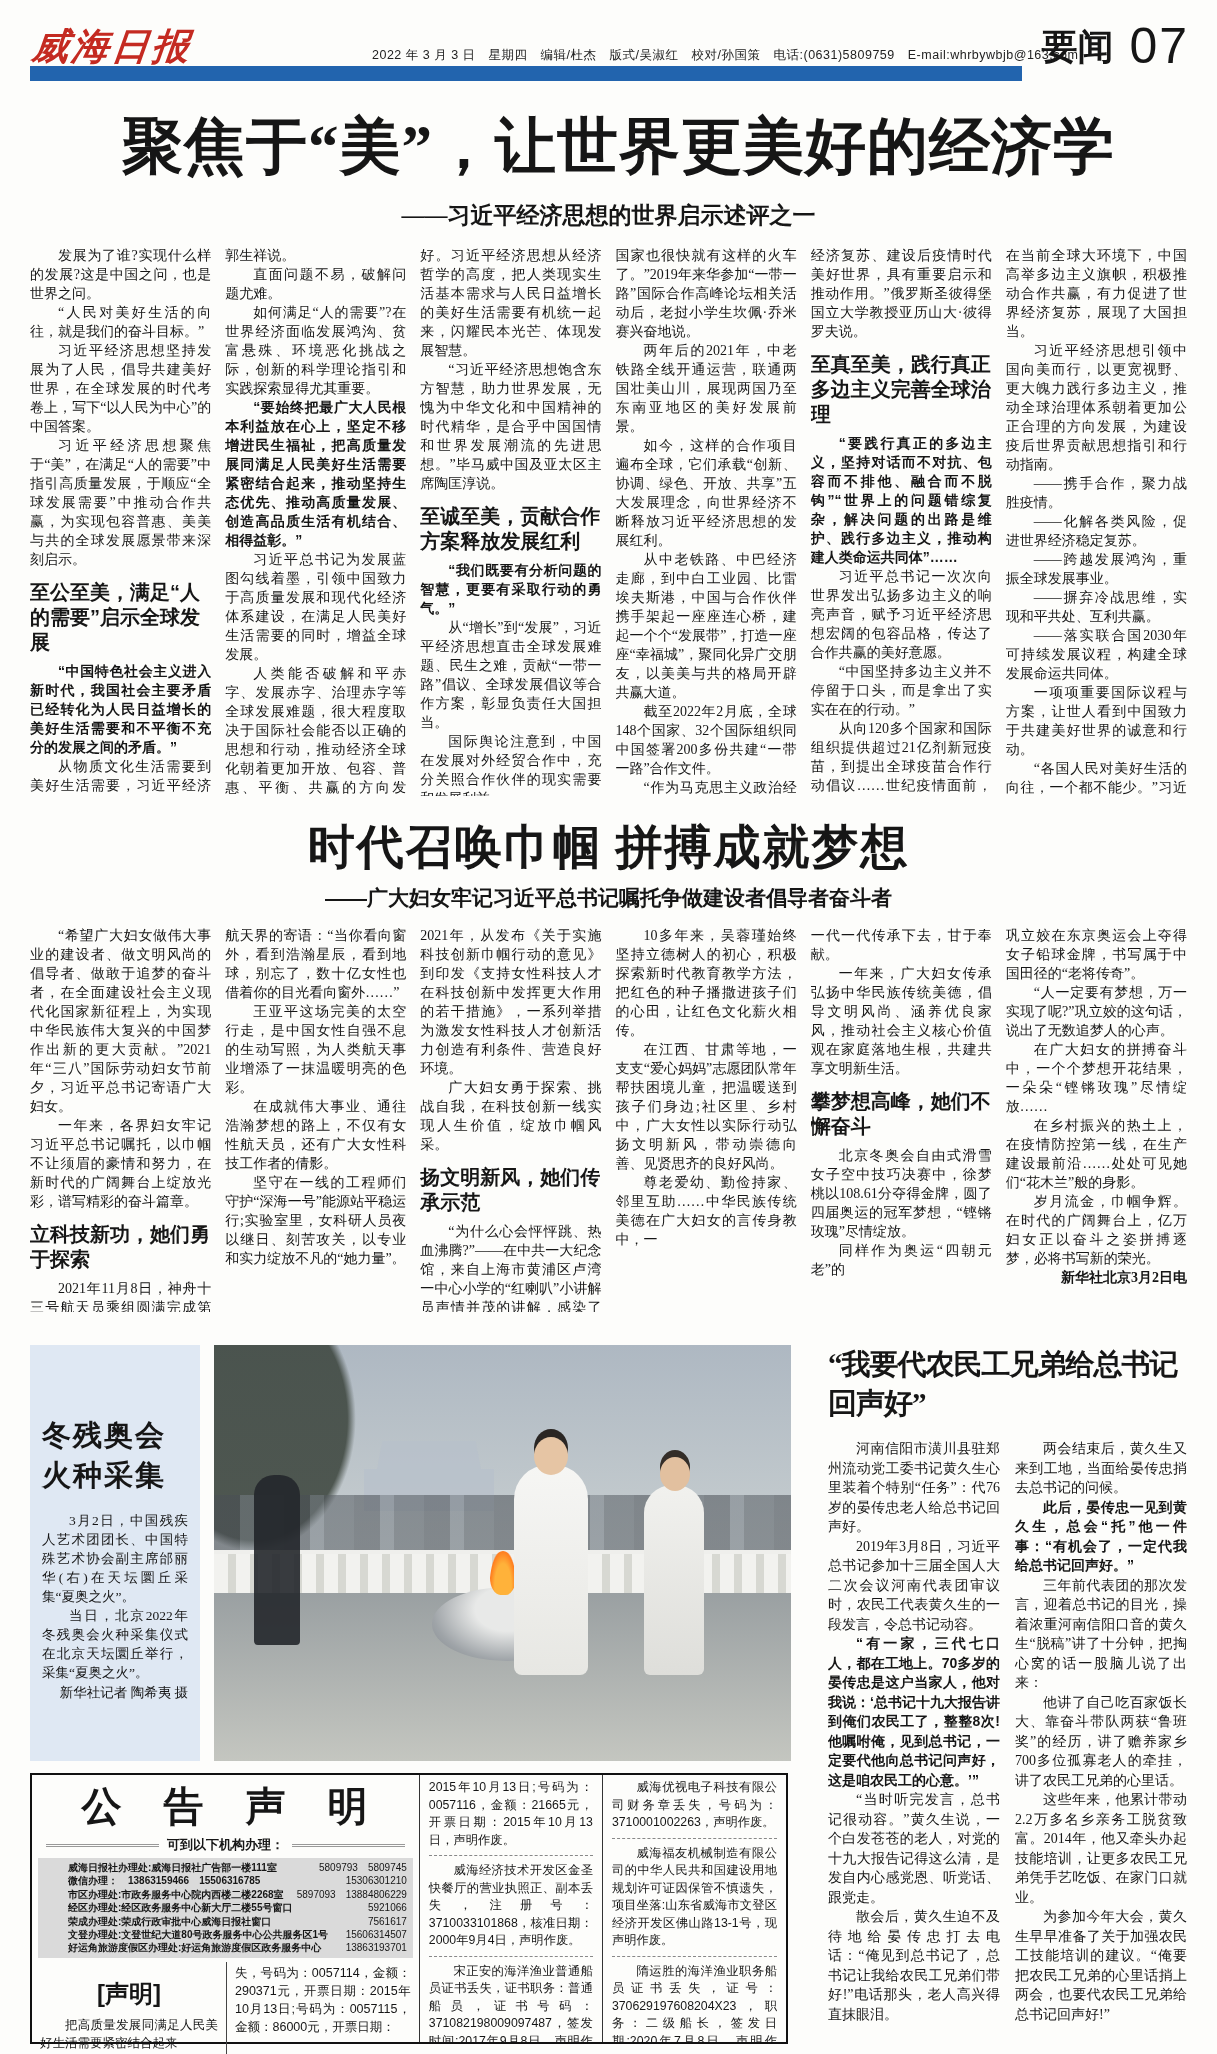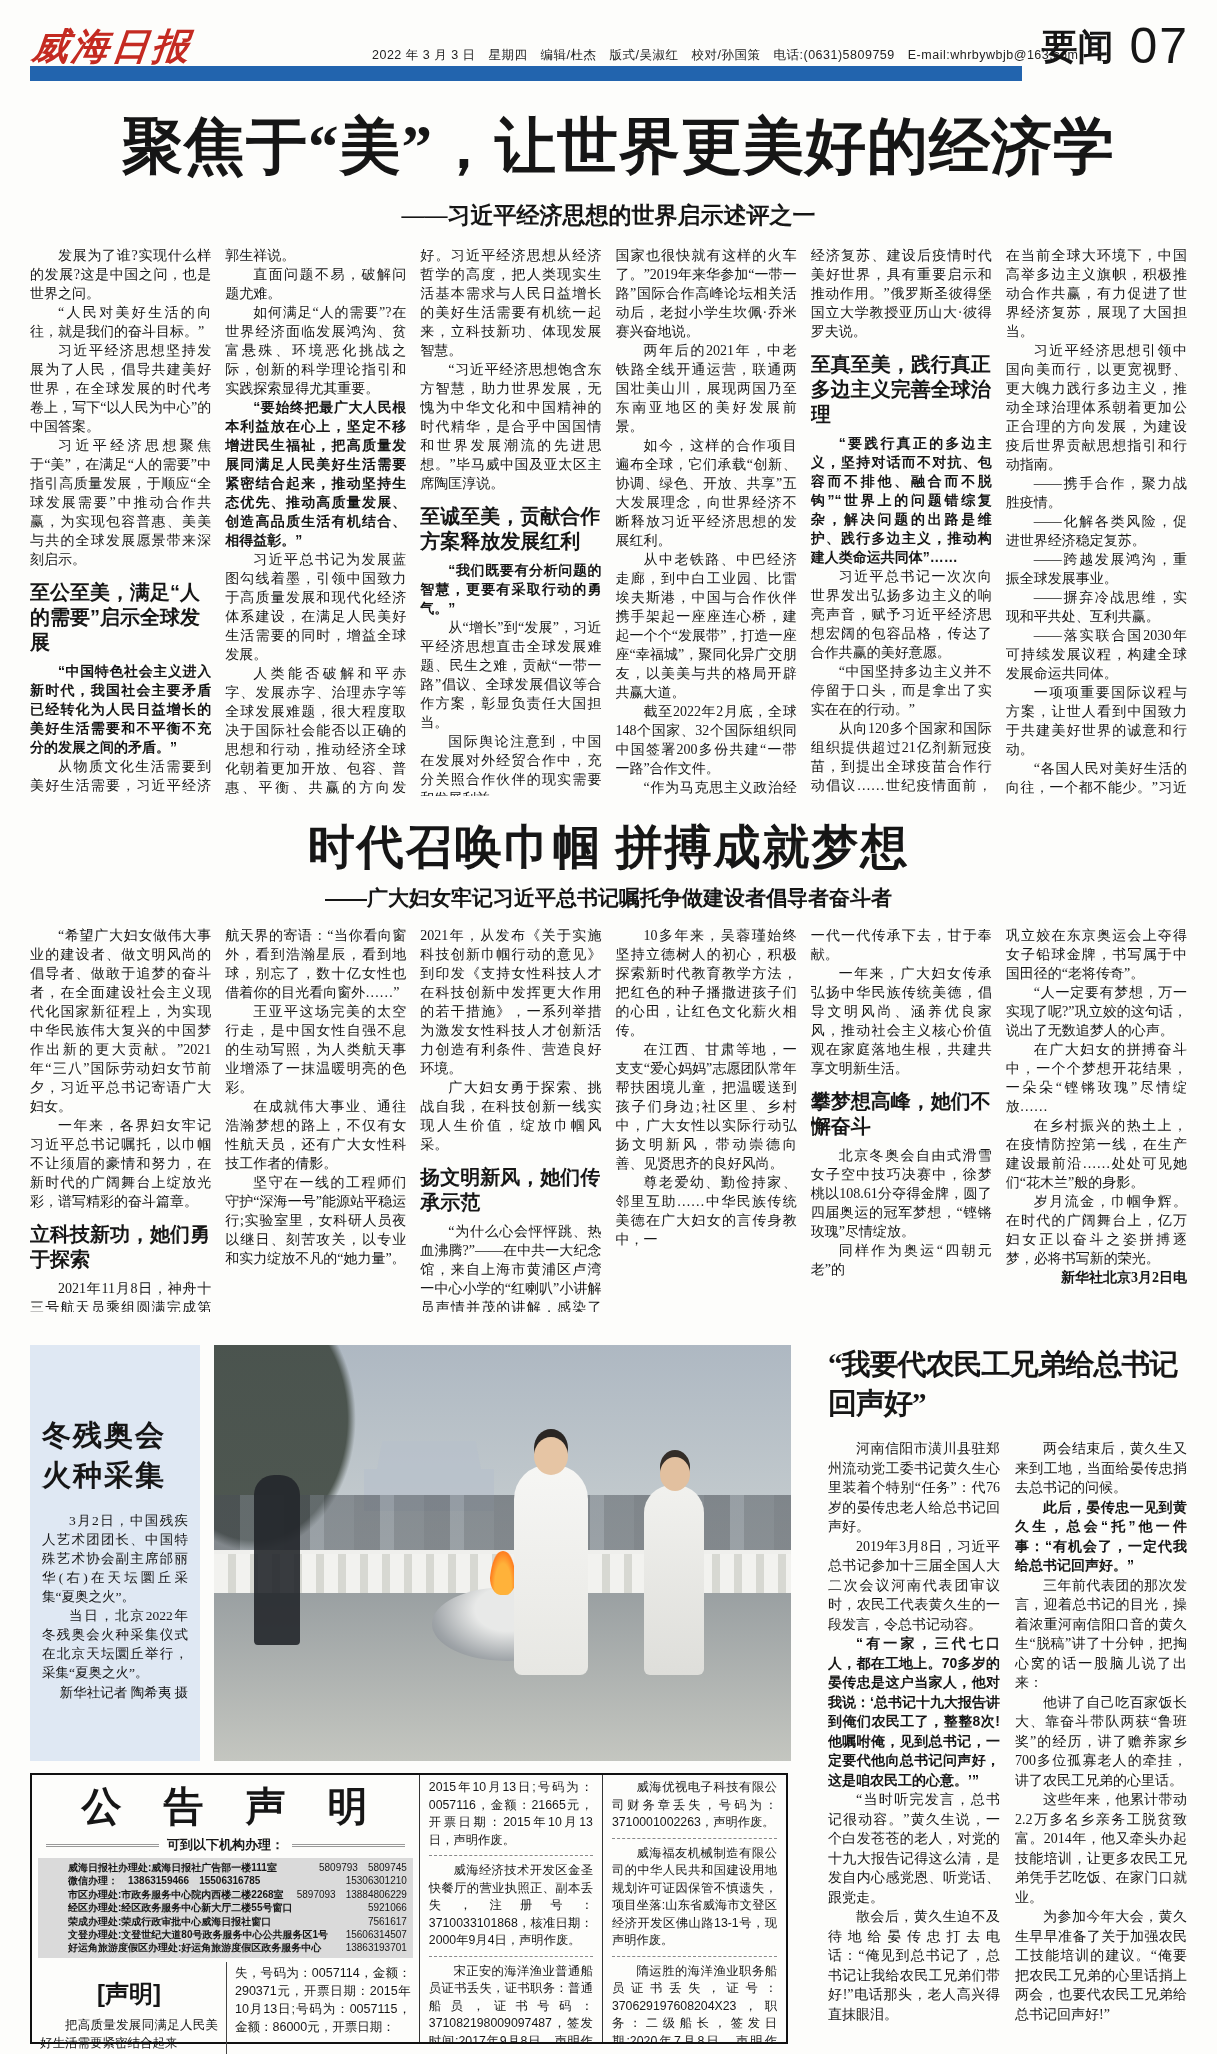--- a/index.html
+++ b/index.html
@@ -112,21 +112,21 @@
       </div>
     <div class="col">
         <p class="cont">郭生祥说。</p>
         <p>直面问题不易，破解问题尤难。</p>
         <p>如何满足“人的需要”?在世界经济面临发展鸿沟、贫富悬殊、环境恶化挑战之际，创新的科学理论指引和实践探索显得尤其重要。</p>
         <p class="em">“要始终把最广大人民根本利益放在心上，坚定不移增进民生福祉，把高质量发展同满足人民美好生活需要紧密结合起来，推动坚持生态优先、推动高质量发展、创造高品质生活有机结合、相得益彰。”</p>
         <p>习近平总书记为发展蓝图勾线着墨，引领中国致力于高质量发展和现代化经济体系建设，在满足人民美好生活需要的同时，增益全球发展。</p>
         <p>人类能否破解和平赤字、发展赤字、治理赤字等全球发展难题，很大程度取决于国际社会能否以正确的思想和行动，推动经济全球化朝着更加开放、包容、普惠、平衡、共赢的方向发展，提升全球发展公平性、有效性和协同性。</p>
       </div>
     <div class="col">
-        <p class="cont">好。习近平经济思想从经济哲学的高度，把人类现实生活基本需求与人民日益增长的美好生活需要有机统一起来，立科技新功、体现发展智慧。</p>
+        <p class="cont">好。习近平经济思想从经济哲学的高度，把人类现实生活基本需求与人民日益增长的美好生活需要有机统一起来，闪耀民本光芒、体现发展智慧。</p>
         <p>“习近平经济思想饱含东方智慧，助力世界发展，无愧为中华文化和中国精神的时代精华，是合乎中国国情和世界发展潮流的先进思想。”毕马威中国及亚太区主席陶匡淳说。</p>
         <h3 class="sub">至诚至美，贡献合作方案释放发展红利</h3>
         <p class="em">“我们既要有分析问题的智慧，更要有采取行动的勇气。”</p>
         <p>从“增长”到“发展”，习近平经济思想直击全球发展难题、民生之难，贡献“一带一路”倡议、全球发展倡议等合作方案，彰显负责任大国担当。</p>
         <p>国际舆论注意到，中国在发展对外经贸合作中，充分关照合作伙伴的现实需要和发展利益。</p>
       </div>
     <div class="col">
         <p class="cont">国家也很快就有这样的火车了。”2019年来华参加“一带一路”国际合作高峰论坛相关活动后，老挝小学生坎佩·乔米赛兴奋地说。</p>
         <p>两年后的2021年，中老铁路全线开通运营，联通两国壮美山川，展现两国乃至东南亚地区的美好发展前景。</p>
         <p>如今，这样的合作项目遍布全球，它们承载“创新、协调、绿色、开放、共享”五大发展理念，向世界经济不断释放习近平经济思想的发展红利。</p>

